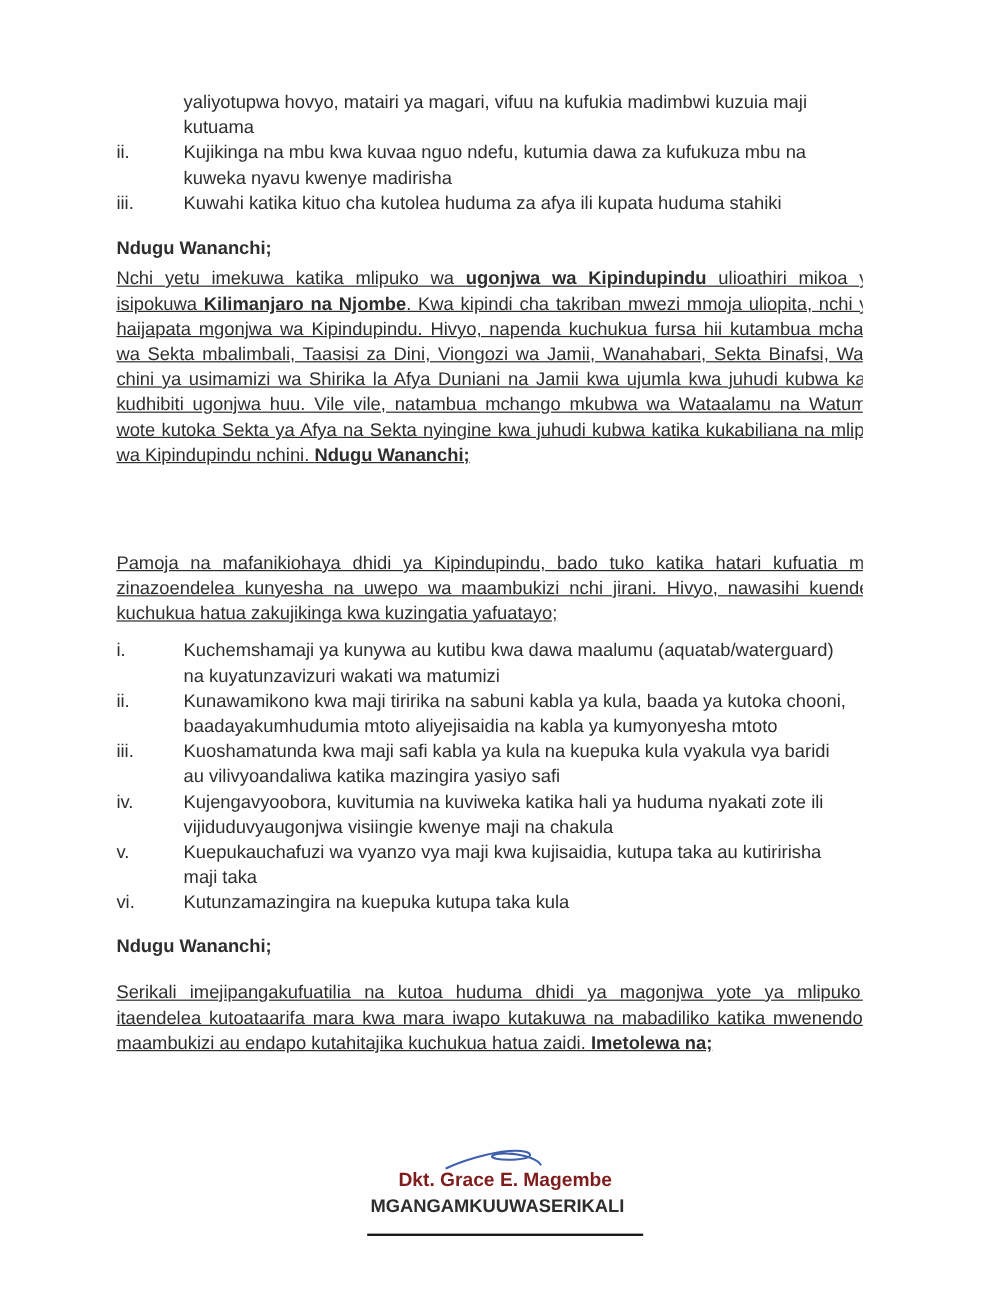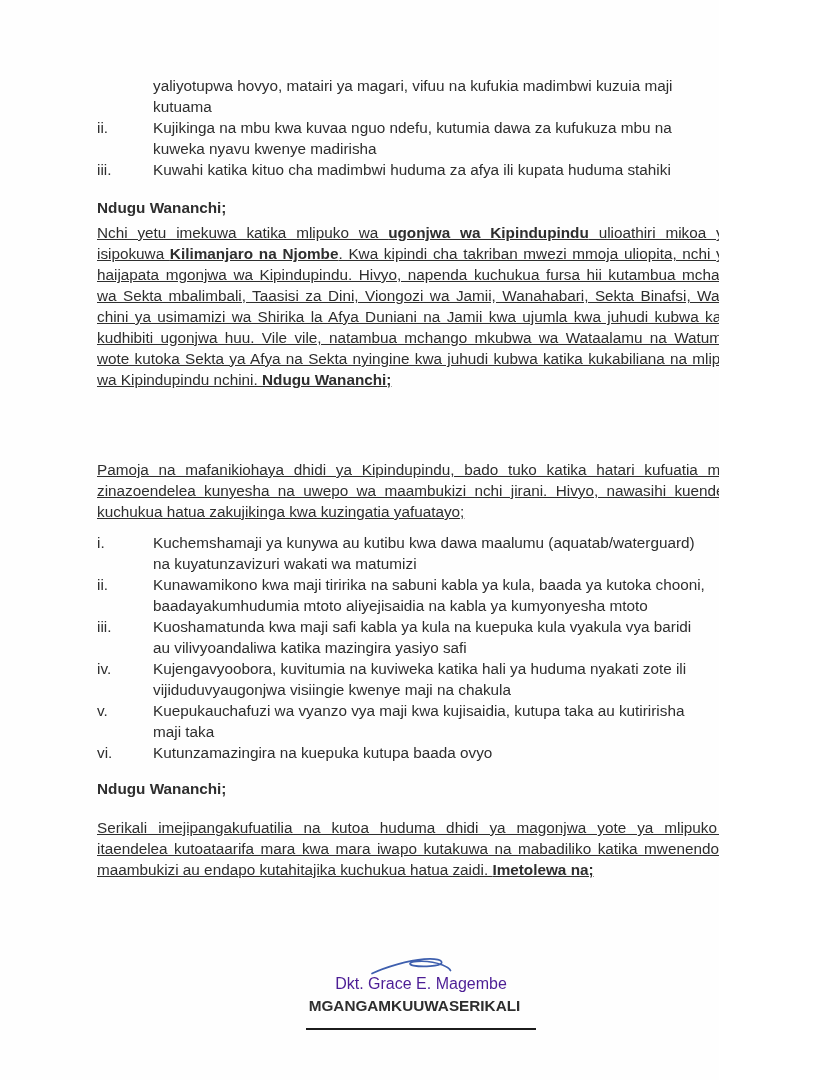--- a/index.html
+++ b/index.html
@@ -56,21 +56,22 @@
     text-align: center;
   }
   .sig-scribble {
     display: block;
     margin: 0 auto -3px auto;
     transform: translateX(-10px);
   }
   .sig-name {
     font-size: 16px;
     line-height: 21px;
-    color: #4c1d95;
+    color: #7f1d1d;
+    font-weight: bold;
   }
   .sig-title {
     font-size: 15.3px;
     line-height: 21px;
     font-weight: bold;
     margin-top: 1px;
   }
   .sig-title .underlined {
     display: inline-block;
     border-bottom: 2px solid #1b1b1b;
@@ -90,21 +91,21 @@
         <div class="list-text">yaliyotupwa hovyo, matairi ya magari, vifuu na kufukia madimbwi kuzuia maji
 kutuama</div>
       </div>
         <div class="list-row">
         <div class="list-marker">ii.</div>
         <div class="list-text">Kujikinga na mbu kwa kuvaa nguo ndefu, kutumia dawa za kufukuza mbu na
 kuweka nyavu kwenye madirisha</div>
       </div>
         <div class="list-row">
         <div class="list-marker">iii.</div>
-        <div class="list-text">Kuwahi katika kituo cha madimbwi huduma za afya ili kupata huduma stahiki</div>
+        <div class="list-text">Kuwahi katika kituo cha kutolea huduma za afya ili kupata huduma stahiki</div>
       </div>
       </div>
 
     <p class="salutation">Ndugu Wananchi;</p>
 
     <p class="para"><span>Nchi yetu imekuwa katika mlipuko wa </span><span class="bold">ugonjwa wa Kipindupindu</span><span> ulioathiri mikoa yote isipokuwa </span><span class="bold">Kilimanjaro na Njombe</span><span>. Kwa kipindi cha takriban mwezi mmoja uliopita, nchi yetu haijapata mgonjwa wa Kipindupindu. Hivyo, napenda kuchukua fursa hii kutambua mchango wa Sekta mbalimbali, Taasisi za Dini, Viongozi wa Jamii, Wanahabari, Sekta Binafsi, Wadau chini ya usimamizi wa Shirika la Afya Duniani na Jamii kwa ujumla kwa juhudi kubwa katika kudhibiti ugonjwa huu. Vile vile, natambua mchango mkubwa wa Wataalamu na Watumishi wote kutoka Sekta ya Afya na Sekta nyingine kwa juhudi kubwa katika kukabiliana na mlipuko wa Kipindupindu nchini. </span><span class="bold">Ndugu Wananchi;</span></p>
 
     <p class="para para-gap">Pamoja na mafanikiohaya dhidi ya Kipindupindu, bado tuko katika hatari kufuatia mvua zinazoendelea kunyesha na uwepo wa maambukizi nchi jirani. Hivyo, nawasihi kuendelea kuchukua hatua zakujikinga kwa kuzingatia yafuatayo;</p>
 
     <div class="list precautions">
@@ -129,21 +130,21 @@
         <div class="list-text">Kujengavyoobora, kuvitumia na kuviweka katika hali ya huduma nyakati zote ili
 vijiduduvyaugonjwa visiingie kwenye maji na chakula</div>
       </div>
         <div class="list-row">
         <div class="list-marker">v.</div>
         <div class="list-text">Kuepukauchafuzi wa vyanzo vya maji kwa kujisaidia, kutupa taka au kutiririsha
 maji taka</div>
       </div>
         <div class="list-row">
         <div class="list-marker">vi.</div>
-        <div class="list-text">Kutunzamazingira na kuepuka kutupa baada ovyo</div>
+        <div class="list-text">Kutunzamazingira na kuepuka kutupa taka kula</div>
       </div>
       </div>
 
     <p class="salutation salutation-2">Ndugu Wananchi;</p>
 
     <p class="para para-final"><span>Serikali imejipangakufuatilia na kutoa huduma dhidi ya magonjwa yote ya mlipuko na itaendelea kutoataarifa mara kwa mara iwapo kutakuwa na mabadiliko katika mwenendo wa maambukizi au endapo kutahitajika kuchukua hatua zaidi. </span><span class="bold">Imetolewa na;</span></p>
 
     <div class="signature-block">
       <svg class="sig-scribble" width="82" height="20" viewBox="0 0 82 20">
         <path d="M 2 17.5 C 16 11, 38 4.5, 54 3.2 C 66 2.2, 73 4.2, 71.5 7.2 C 70 10.4, 52 11.2, 43.5 9.6 C 37.5 8.4, 39.5 6, 47 5.4 C 56 4.8, 67 6.8, 72.5 9 C 77 10.8, 79.5 12.6, 80.5 14.5" fill="none" stroke-width="1.7" stroke-linecap="round" stroke="#3e5fae"></path>

